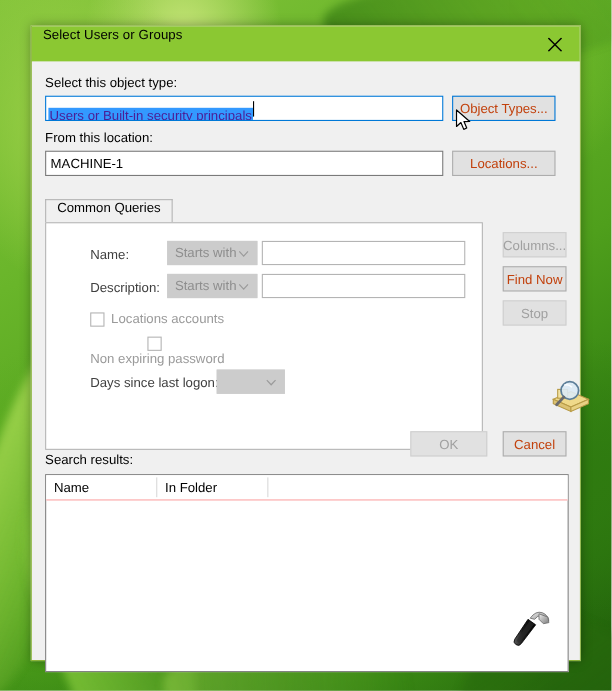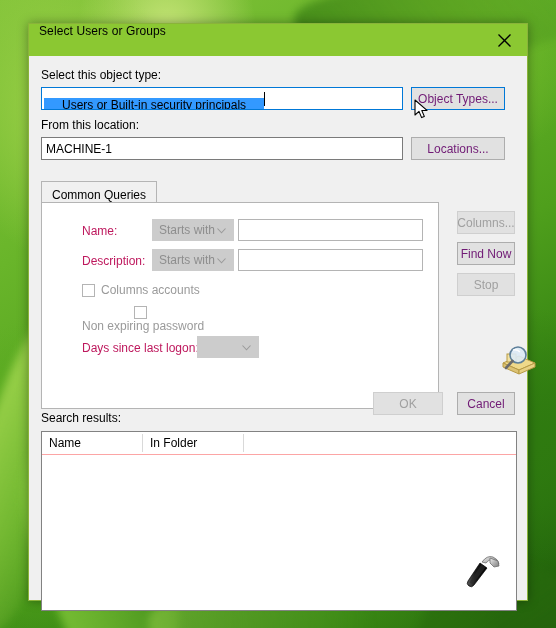--- a/index.html
+++ b/index.html
@@ -109,57 +109,57 @@
     top: 32px; bottom: 0;
     background: #f0f0f0;
   }
 
   .lbl {
     position: absolute;
     font-size: 12px;
     color: #000000;
     white-space: nowrap;
   }
-  .lbl.dim { color: #be185d; }
+  .lbl.dim { color: #404040; }
 
   .txtbox {
     position: absolute;
     background: #ffffff;
     border: 1px solid #7a7a7a;
     box-sizing: border-box;
     font-size: 12px;
     display: flex;
     align-items: center;
     padding: 0 2px;
     overflow: hidden;
   }
   .txtbox.focused { border-color: #0078d7; }
   .txtbox .sel {
     background: #3399ff;
-    color: #000000;
-    padding: 0 18px;
+    color: #4c1d95;
+    padding: 0 1px;
     line-height: 15px;
     margin-top: 13px;
   }
   .txtbox .plain { color: #000; padding-left: 2px; }
   .caret {
     display: inline-block;
     width: 1px;
     height: 14px;
     background: #000;
     margin-left: 0px;
   }
 
   .btn {
     position: absolute;
     background: #e1e1e1;
     border: 1px solid #adadad;
     box-sizing: border-box;
     font-size: 12px;
-    color: #701a75;
+    color: #c2410c;
     display: flex;
     align-items: center;
     justify-content: center;
     cursor: default;
     white-space: nowrap;
   }
   .btn.disabled { color: #a0a0a0; border-color: #cfcfcf; background: #e1e1e1; text-align: right; }
   .btn.focus-ring { border-color: #0078d7; }
 
   
@@ -171,21 +171,21 @@
   #tab-common {
     position: absolute;
     left: 0; top: 0;
     height: 21px;
     padding: 0 10px;
     background: #f0f0f0;
     border: 1px solid #b4b4b4;
     border-bottom: none;
     box-sizing: border-box;
     display: flex;
-    align-items: flex-end;
+    align-items: flex-start;
     font-size: 12px;
     cursor: default;
   }
   #tabpanel {
     position: absolute;
     left: 12px; top: 146px;
     width: 398px; height: 207px;
     background: #ffffff;
     border: 1px solid #b4b4b4;
     box-sizing: border-box;
@@ -358,21 +358,21 @@
             </svg>
         </span>
       </div>
 
       <div class="txtbox" style="left:196px; top:46px; width:185px; height:22px; border-color:#b4b4b4;">
         <span class="plain"></span>
       </div>
 
       <div class="chk-wrap" style="left:40px; top:80px;">
         <span class="chk-box"></span>
-        <span class="chk-label">Columns accounts</span>
+        <span class="chk-label">Locations accounts</span>
       </div>
 
       <div class="chk-wrap" style="left:40px; top:103px;flex-direction:column;">
         <span class="chk-box"></span>
         <span class="chk-label">Non expiring password</span>
       </div>
 
       <div class="lbl dim" style="left:40px; top:138px;">Days since last logon:</div>
 
       <div class="combo" style="left:155px; top:133px; width:62px; height:22px;">

